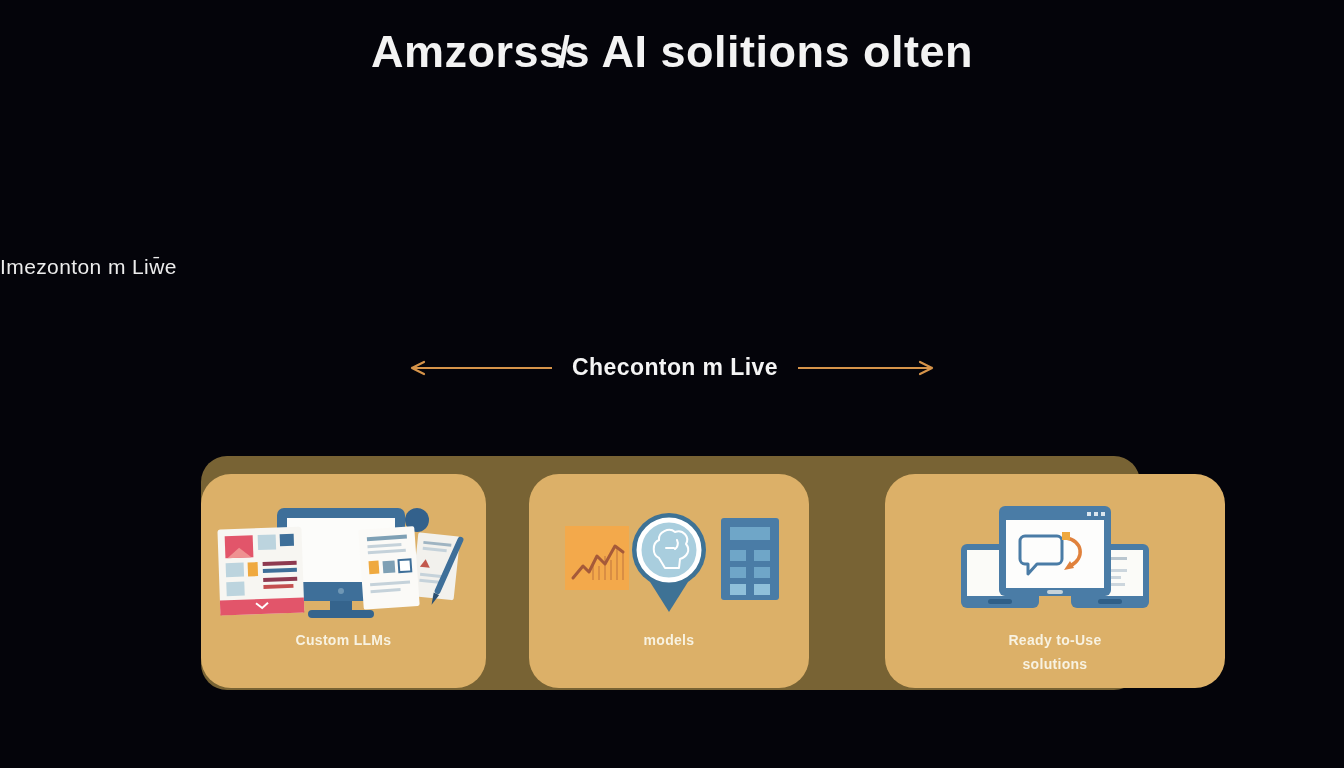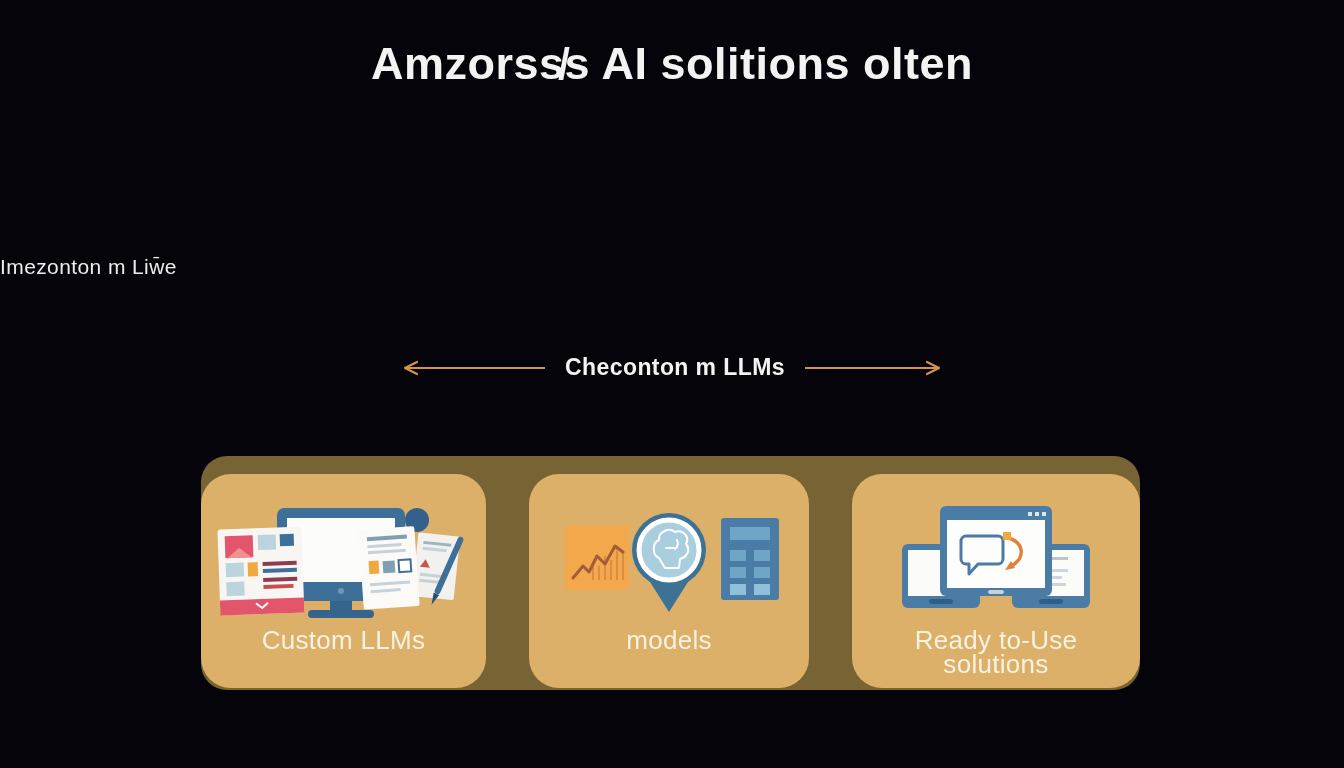--- a/index.html
+++ b/index.html
@@ -5,21 +5,20 @@
   html,body{margin:0;padding:0;background:#04040a;}
   .stage{
     position:relative;width:1344px;height:768px;overflow:hidden;
     background:#04040a;
     font-family:"Liberation Sans","DejaVu Sans",sans-serif;
   }
   .title{
     position:absolute;top:26px;left:0;width:100%;
     text-align:center;color:#f3f3f3;font-size:45px;font-weight:700;
     letter-spacing:0.5px;
-    margin-top:12px;
   }
   .subtitle{
     position:absolute;top:255px;left:0;width:100%;
     text-align:left;color:#ececec;font-size:21px;font-weight:400;
     letter-spacing:0.4px;
   }
   .divider{
     position:absolute;top:354px;left:0;width:100%;
     display:flex;align-items:center;justify-content:center;gap:20px;
   }
@@ -30,46 +29,46 @@
   .band{
     position:absolute;left:201px;top:456px;width:939px;height:234px;
     background:#786334;border-radius:26px;
   }
   .card{
     position:absolute;top:474px;height:214px;background:#dcb068;
     border-radius:30px;
   }
   .card.c1{left:201px;width:285px;}
   .card.c2{left:529px;width:280px;}
-  .card.c3{left:852px;width:288px;}
+  .card.c3{left:885px;width:340px;}
   .card-illustration{
     position:absolute;top:28px;left:0;width:100%;height:122px;
     display:flex;align-items:center;justify-content:center;
   }
   .card-illustration svg{overflow:visible;}
   .card-label{
     position:absolute;top:154px;left:0;width:100%;
-    text-align:center;color:#f8f2e1;font-size:26px;font-weight:400;
+    text-align:center;color:#f8f2e1;font-size:14px;font-weight:700;
     line-height:24px;letter-spacing:0.3px;
   }
 </style>
 </head>
 <body>
 
 <div class="stage">
 
   <div class="title">Amzorss̸s AI solitions olten</div>
 
   <div class="subtitle">Imezonton m Liw̄e</div>
 
   <div class="divider">
     <svg class="arrow-svg" width="146" height="16" viewBox="0 0 146 16">
       <path d="M146 8 H6 M6 8 l12 -6 M6 8 l12 6" stroke="#d6944a" stroke-width="2.2" fill="none" stroke-linecap="round"></path>
     </svg>
-    <span class="divider-text">Checonton m LLMs</span>
+    <span class="divider-text">Checonton m Live</span>
     <svg class="arrow-svg" width="140" height="16" viewBox="0 0 140 16">
       <path d="M0 8 H134 M134 8 l-12 -6 M134 8 l-12 6" stroke="#d6944a" stroke-width="2.2" fill="none" stroke-linecap="round"></path>
     </svg>
   </div>
 
   <div class="band"></div>
 
   <div class="card c1">
     <div class="card-illustration">
       <svg width="250" height="118" viewBox="0 0 250 118">

